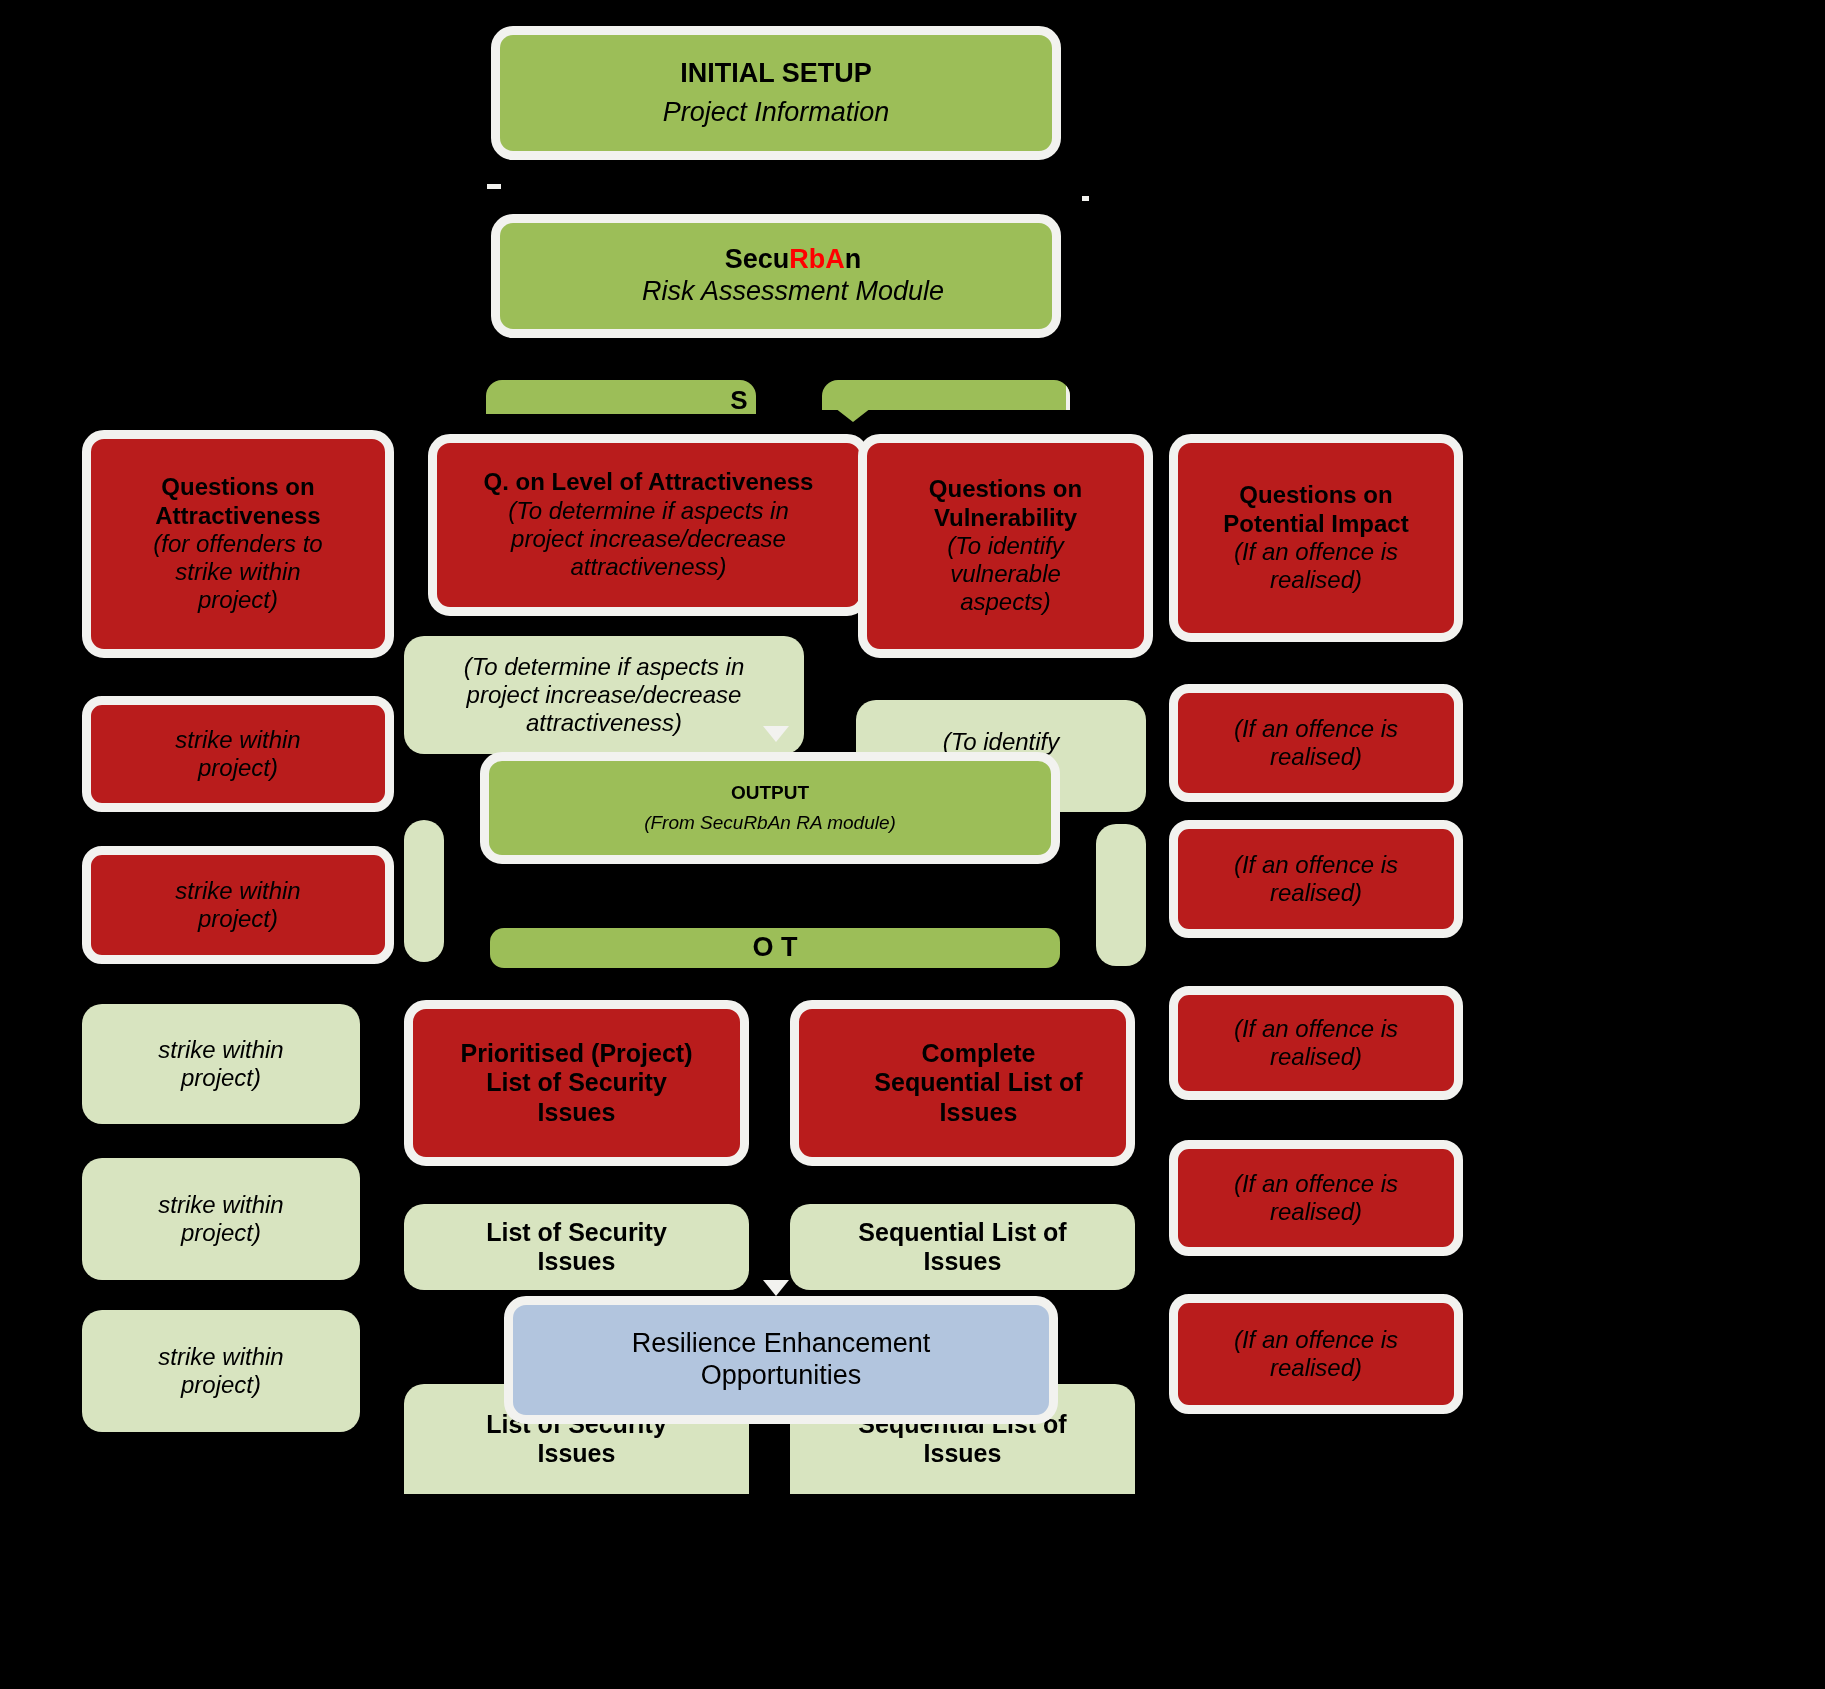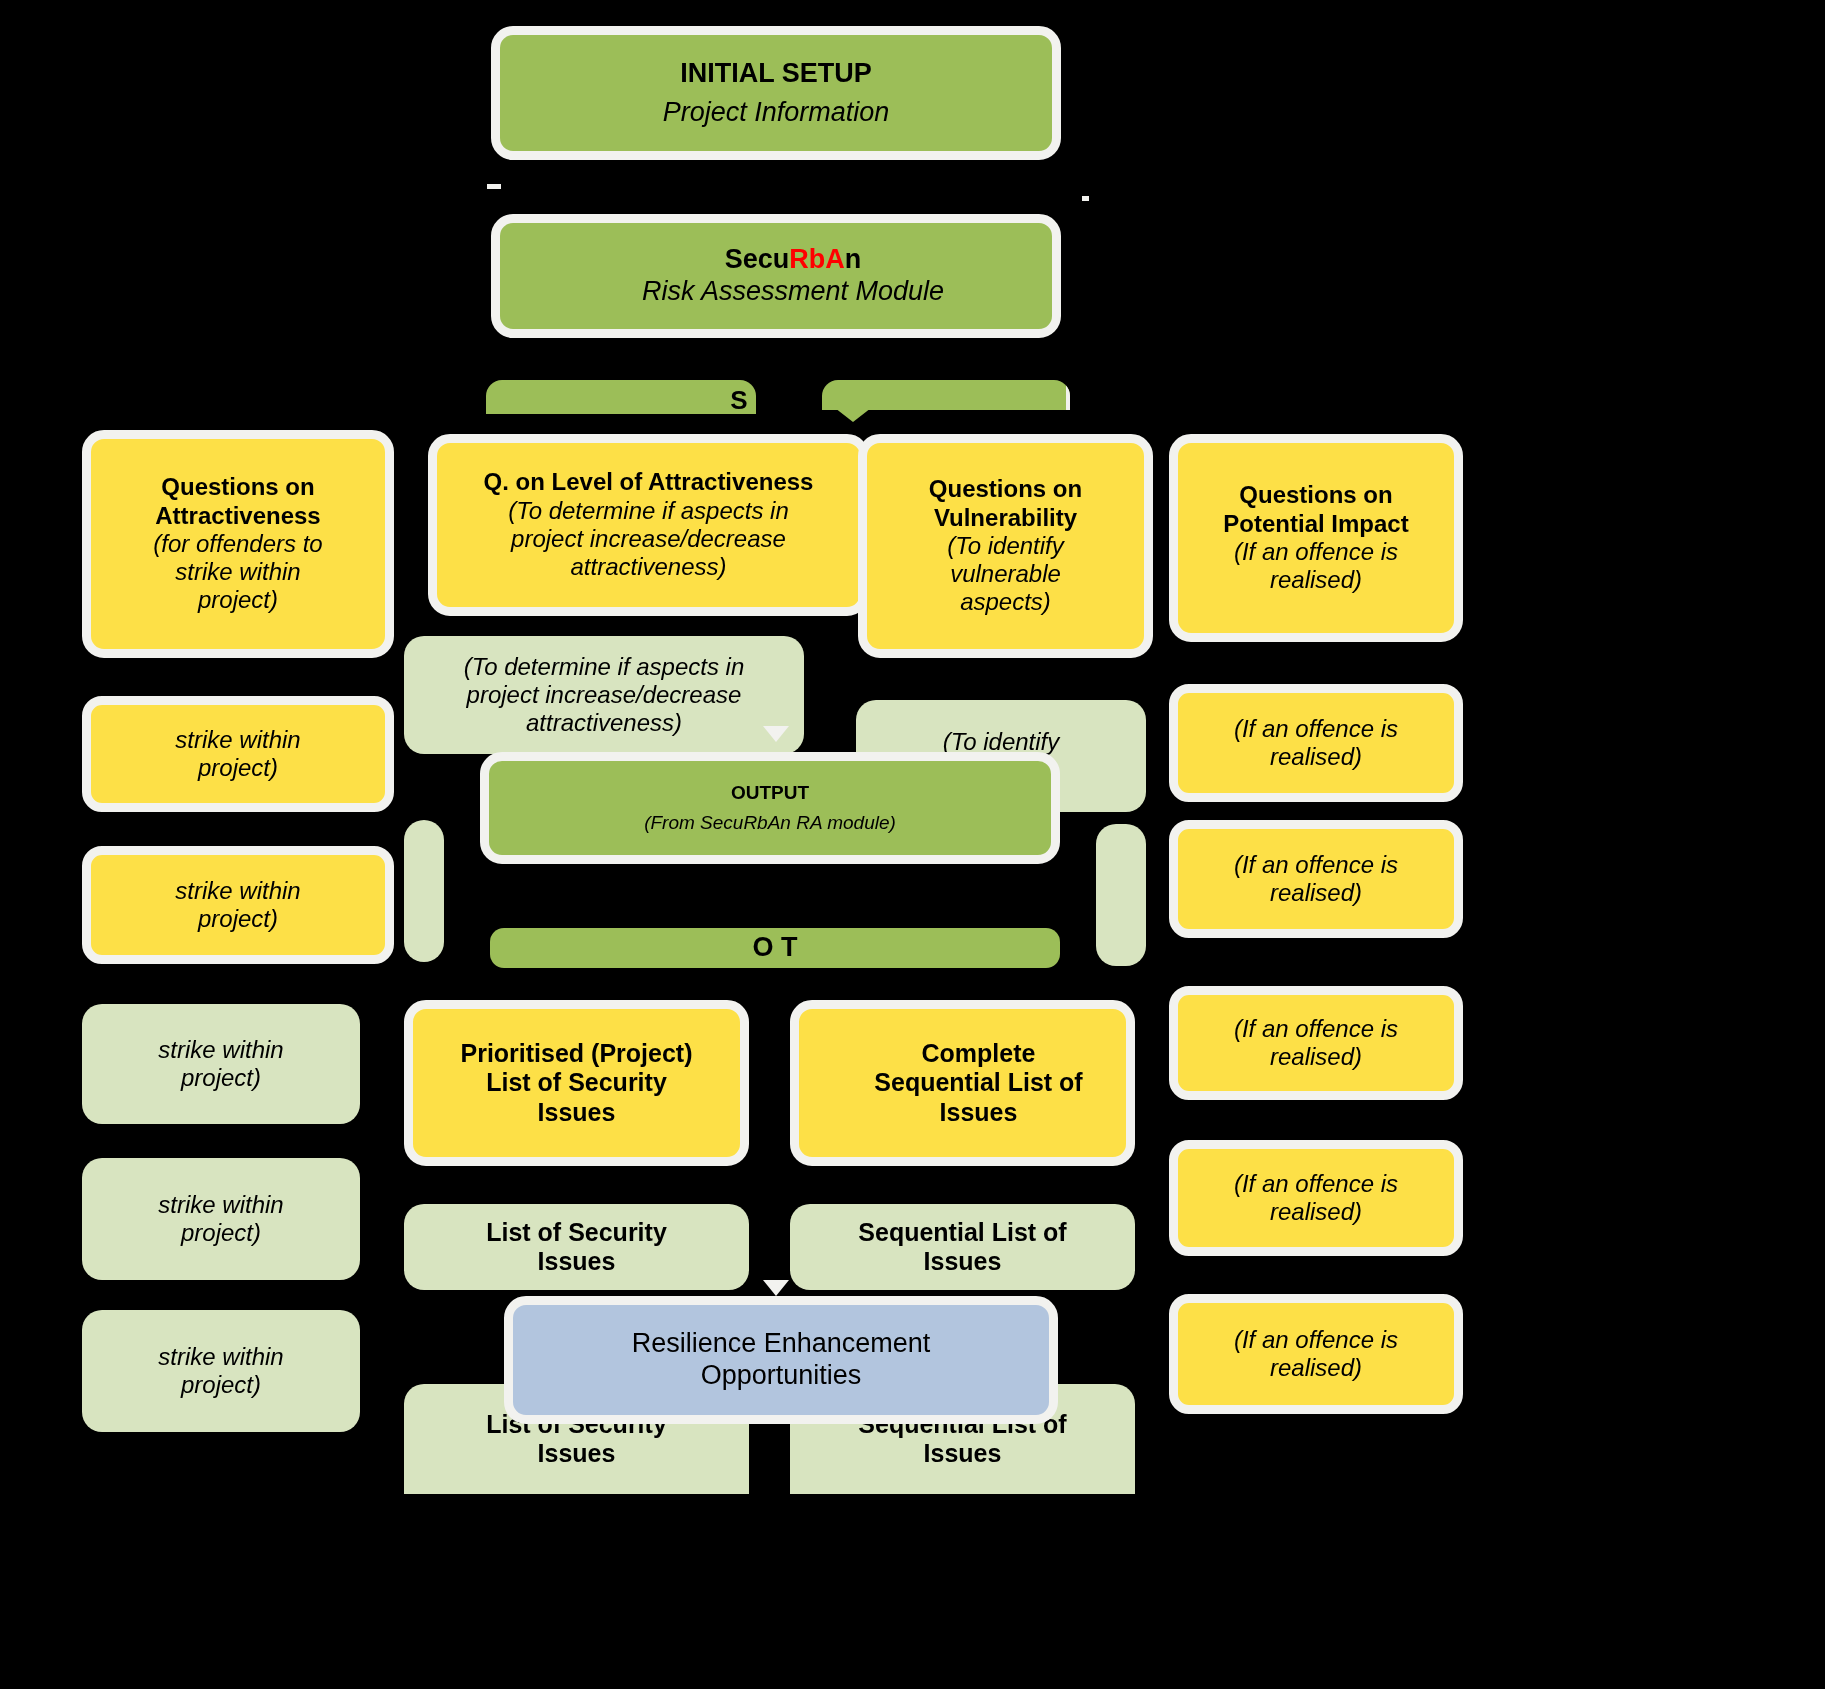--- a/index.html
+++ b/index.html
@@ -27,21 +27,21 @@
     align-items: center;
     justify-content: center;
     text-align: center;
     border-radius: 22px;
     border: 9px solid #F2F2EF;
     color: #000000;
     line-height: 1.18;
     padding: 6px 10px;
   }
   .node.dark   { background: #9CBE58; }
-  .node.light  { background: #fde047; text-align: center; }
+  .node.light  { background: #b91c1c; text-align: center; }
   .node.blue   { background: #B2C5DE; }
 
   .node .t1 { font-weight: bold; }
   .node .t2 { font-style: italic; font-weight: normal; }
   .node .t1.plain { font-weight: normal; }
 
   
   .ghost {
     position: absolute;
     box-sizing: border-box;

